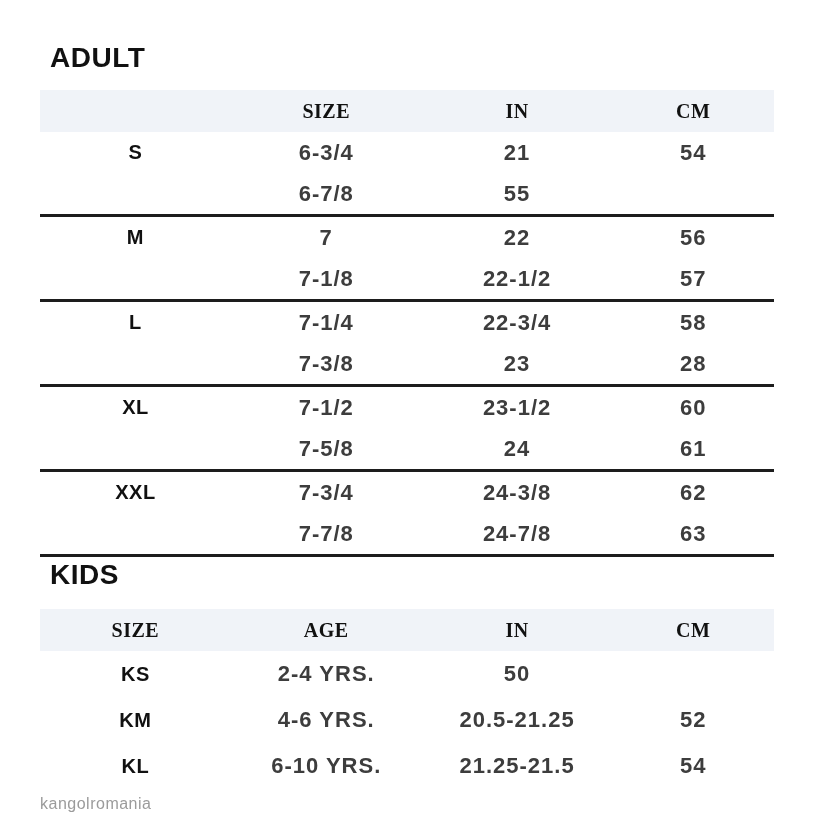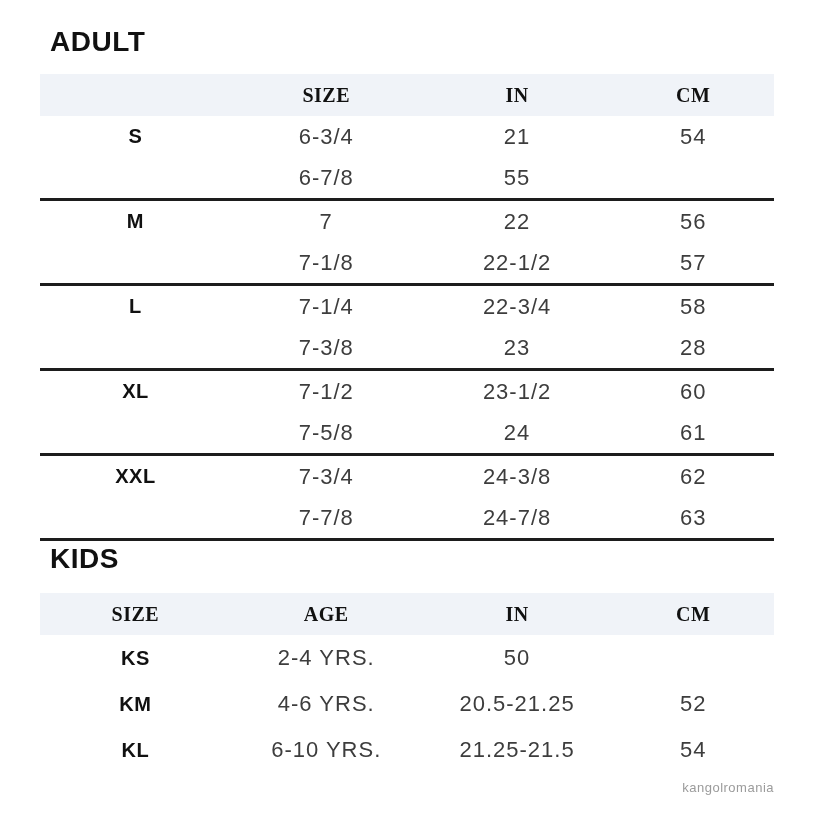--- a/index.html
+++ b/index.html
@@ -9,21 +9,21 @@
     --data:#3d3d3d;
     --muted:#9b9b9b;
   }
   *{margin:0;padding:0;box-sizing:border-box;}
   html,body{background:#ffffff;}
   .page{
     width:814px;height:814px;
     background:#ffffff;
     font-family:"Liberation Sans", sans-serif;
     color:var(--ink);
-    padding:28px 40px 0 40px;
+    padding:44px 40px 0 40px;
     overflow:hidden;
   }
   .section-title{
     font-size:28px;
     font-weight:800;
     letter-spacing:.5px;
     color:var(--ink);
     margin-left:10px;
     line-height:1;
   }
@@ -44,35 +44,35 @@
     font-weight:800;
     font-size:20px;
     letter-spacing:.5px;
     color:var(--ink);
   }
   .row{height:41px;}
   .kids-table .row{height:46px;}
   .cell{
     text-align:center;
     font-size:22px;
-    font-weight:400;
+    font-weight:700;
     letter-spacing:1px;
     color:var(--data);
   }
   .cell.label{
     font-weight:800;
     font-size:20px;
     letter-spacing:.5px;
     color:var(--ink);
   }
   .group{border-bottom:3px solid var(--line);}
   .footer{
     margin-top:4px;
-    text-align:right;
-    font-size:13px;
+    text-align:left;
+    font-size:16px;
     letter-spacing:.5px;
     color:var(--muted);
     line-height:22px;
   }
 </style>
 </head>
 <body>
 
 <div class="page">
 

